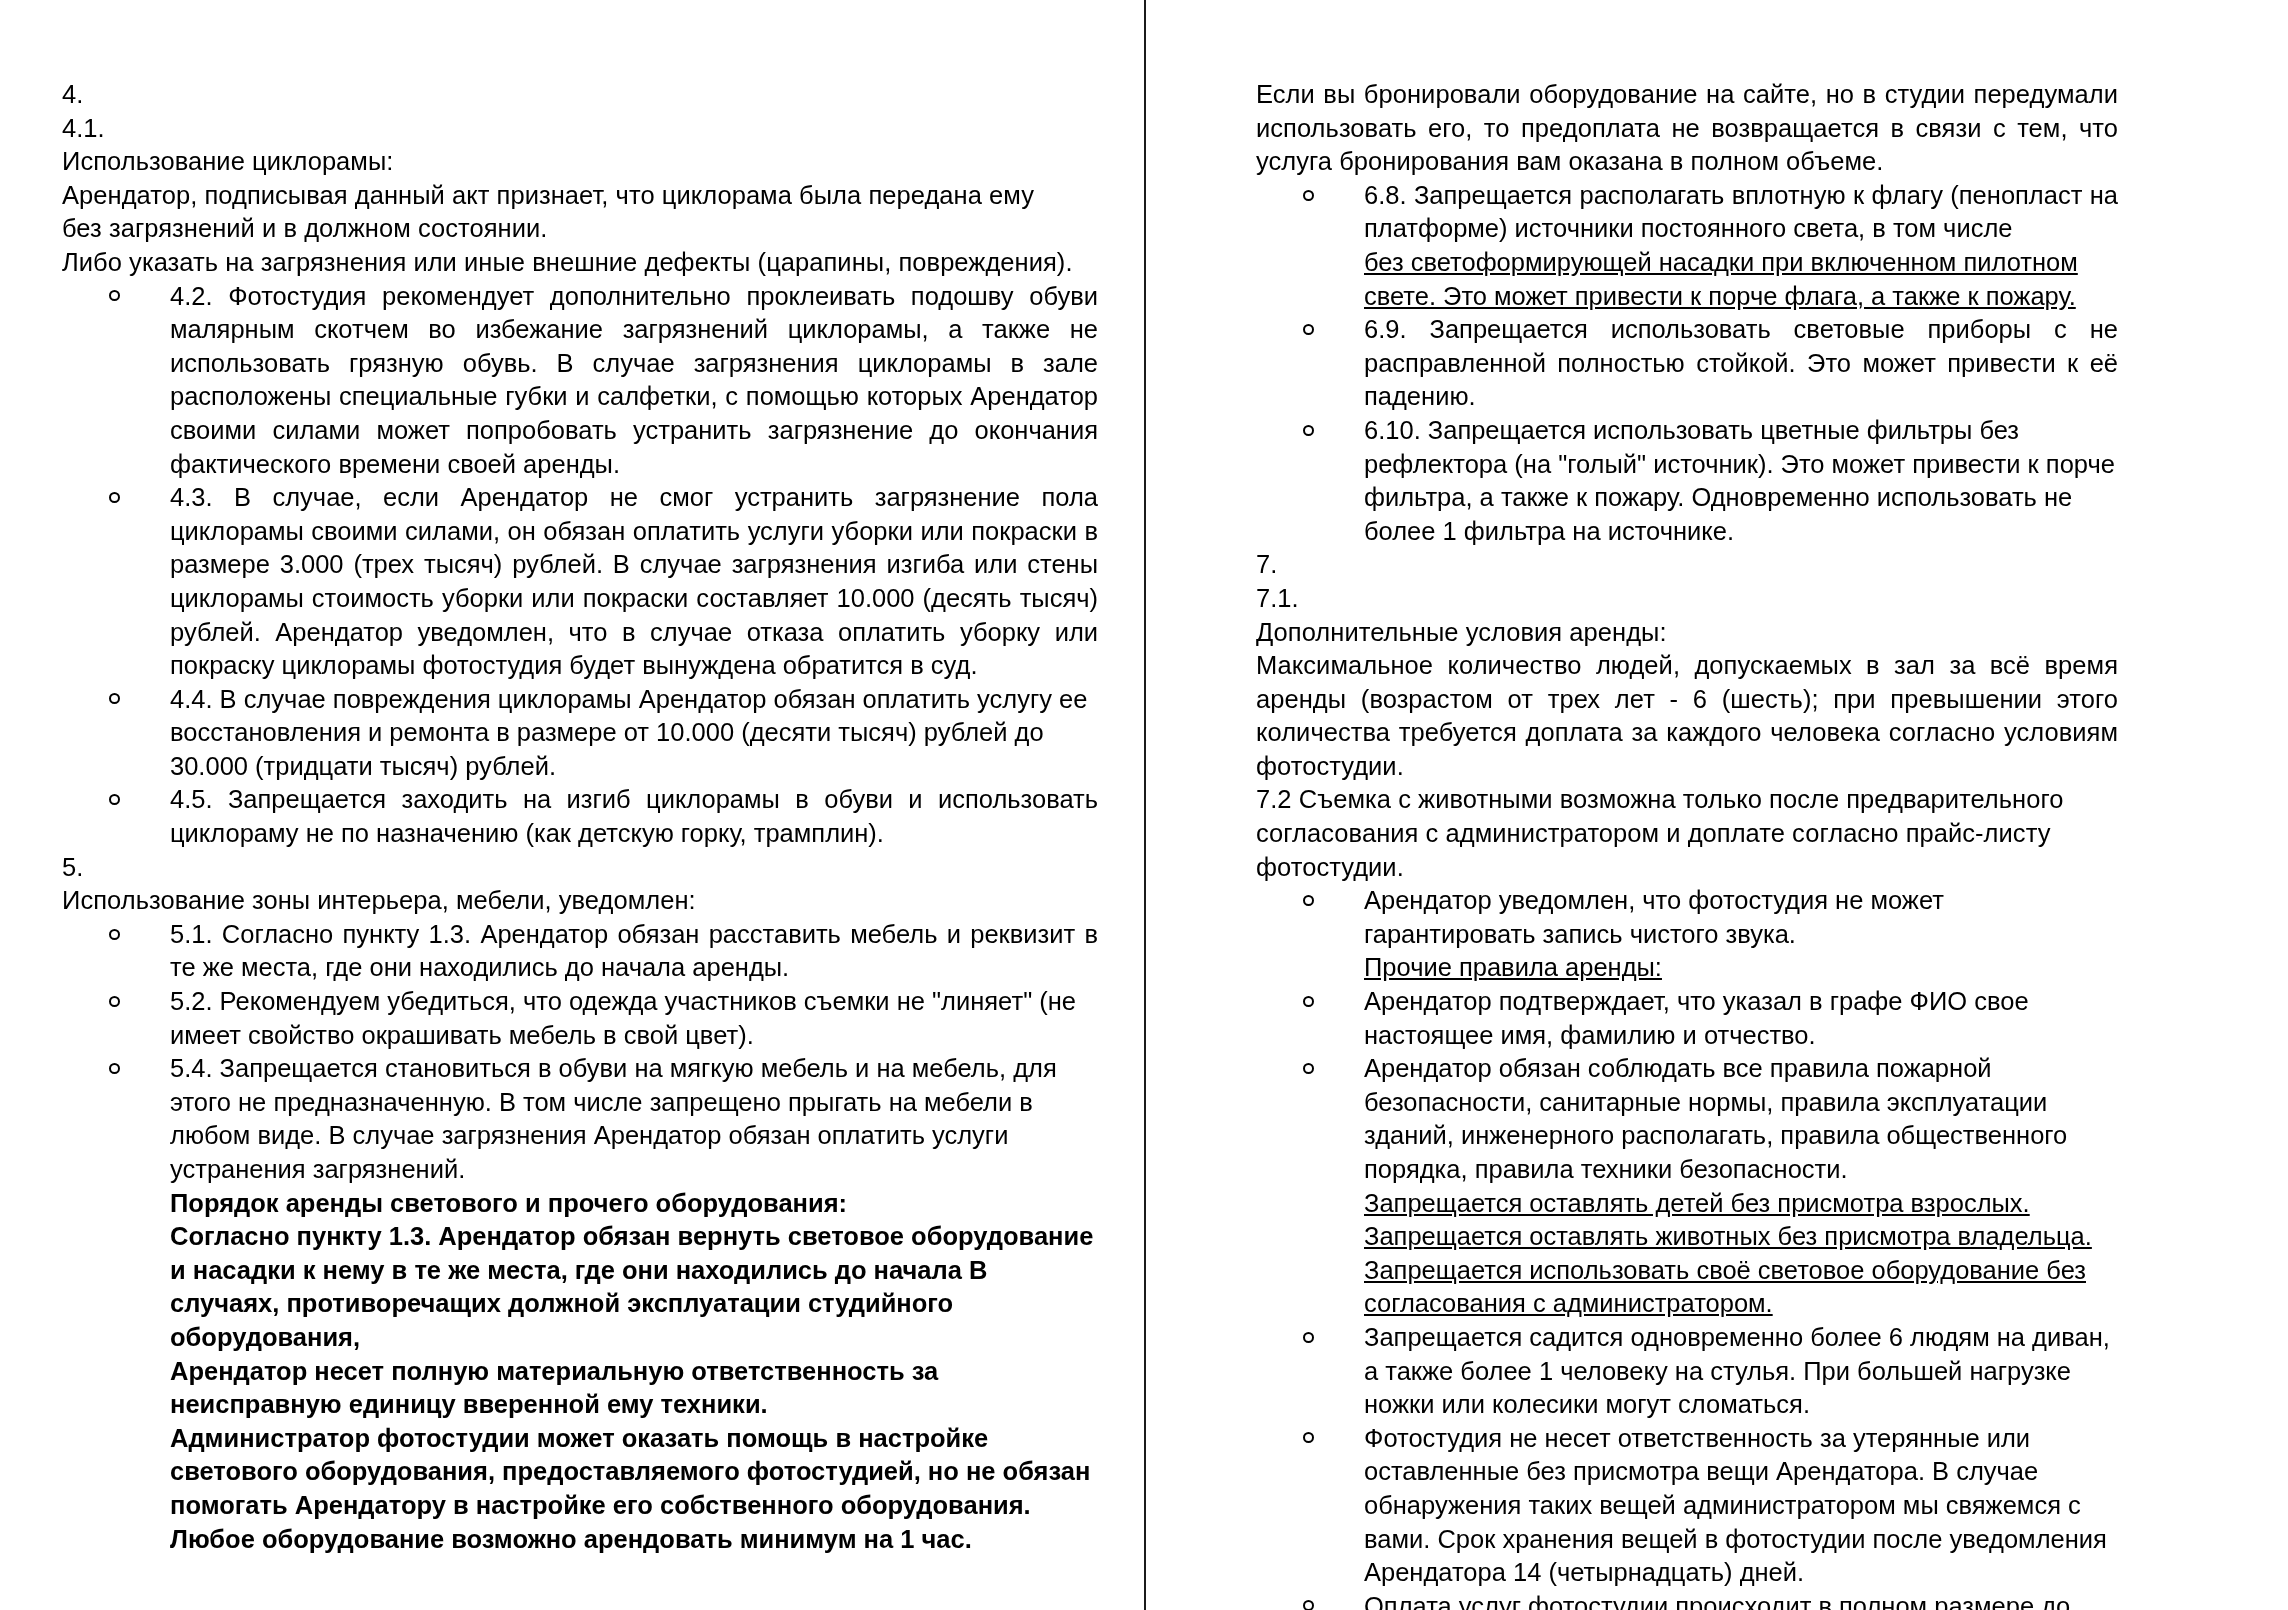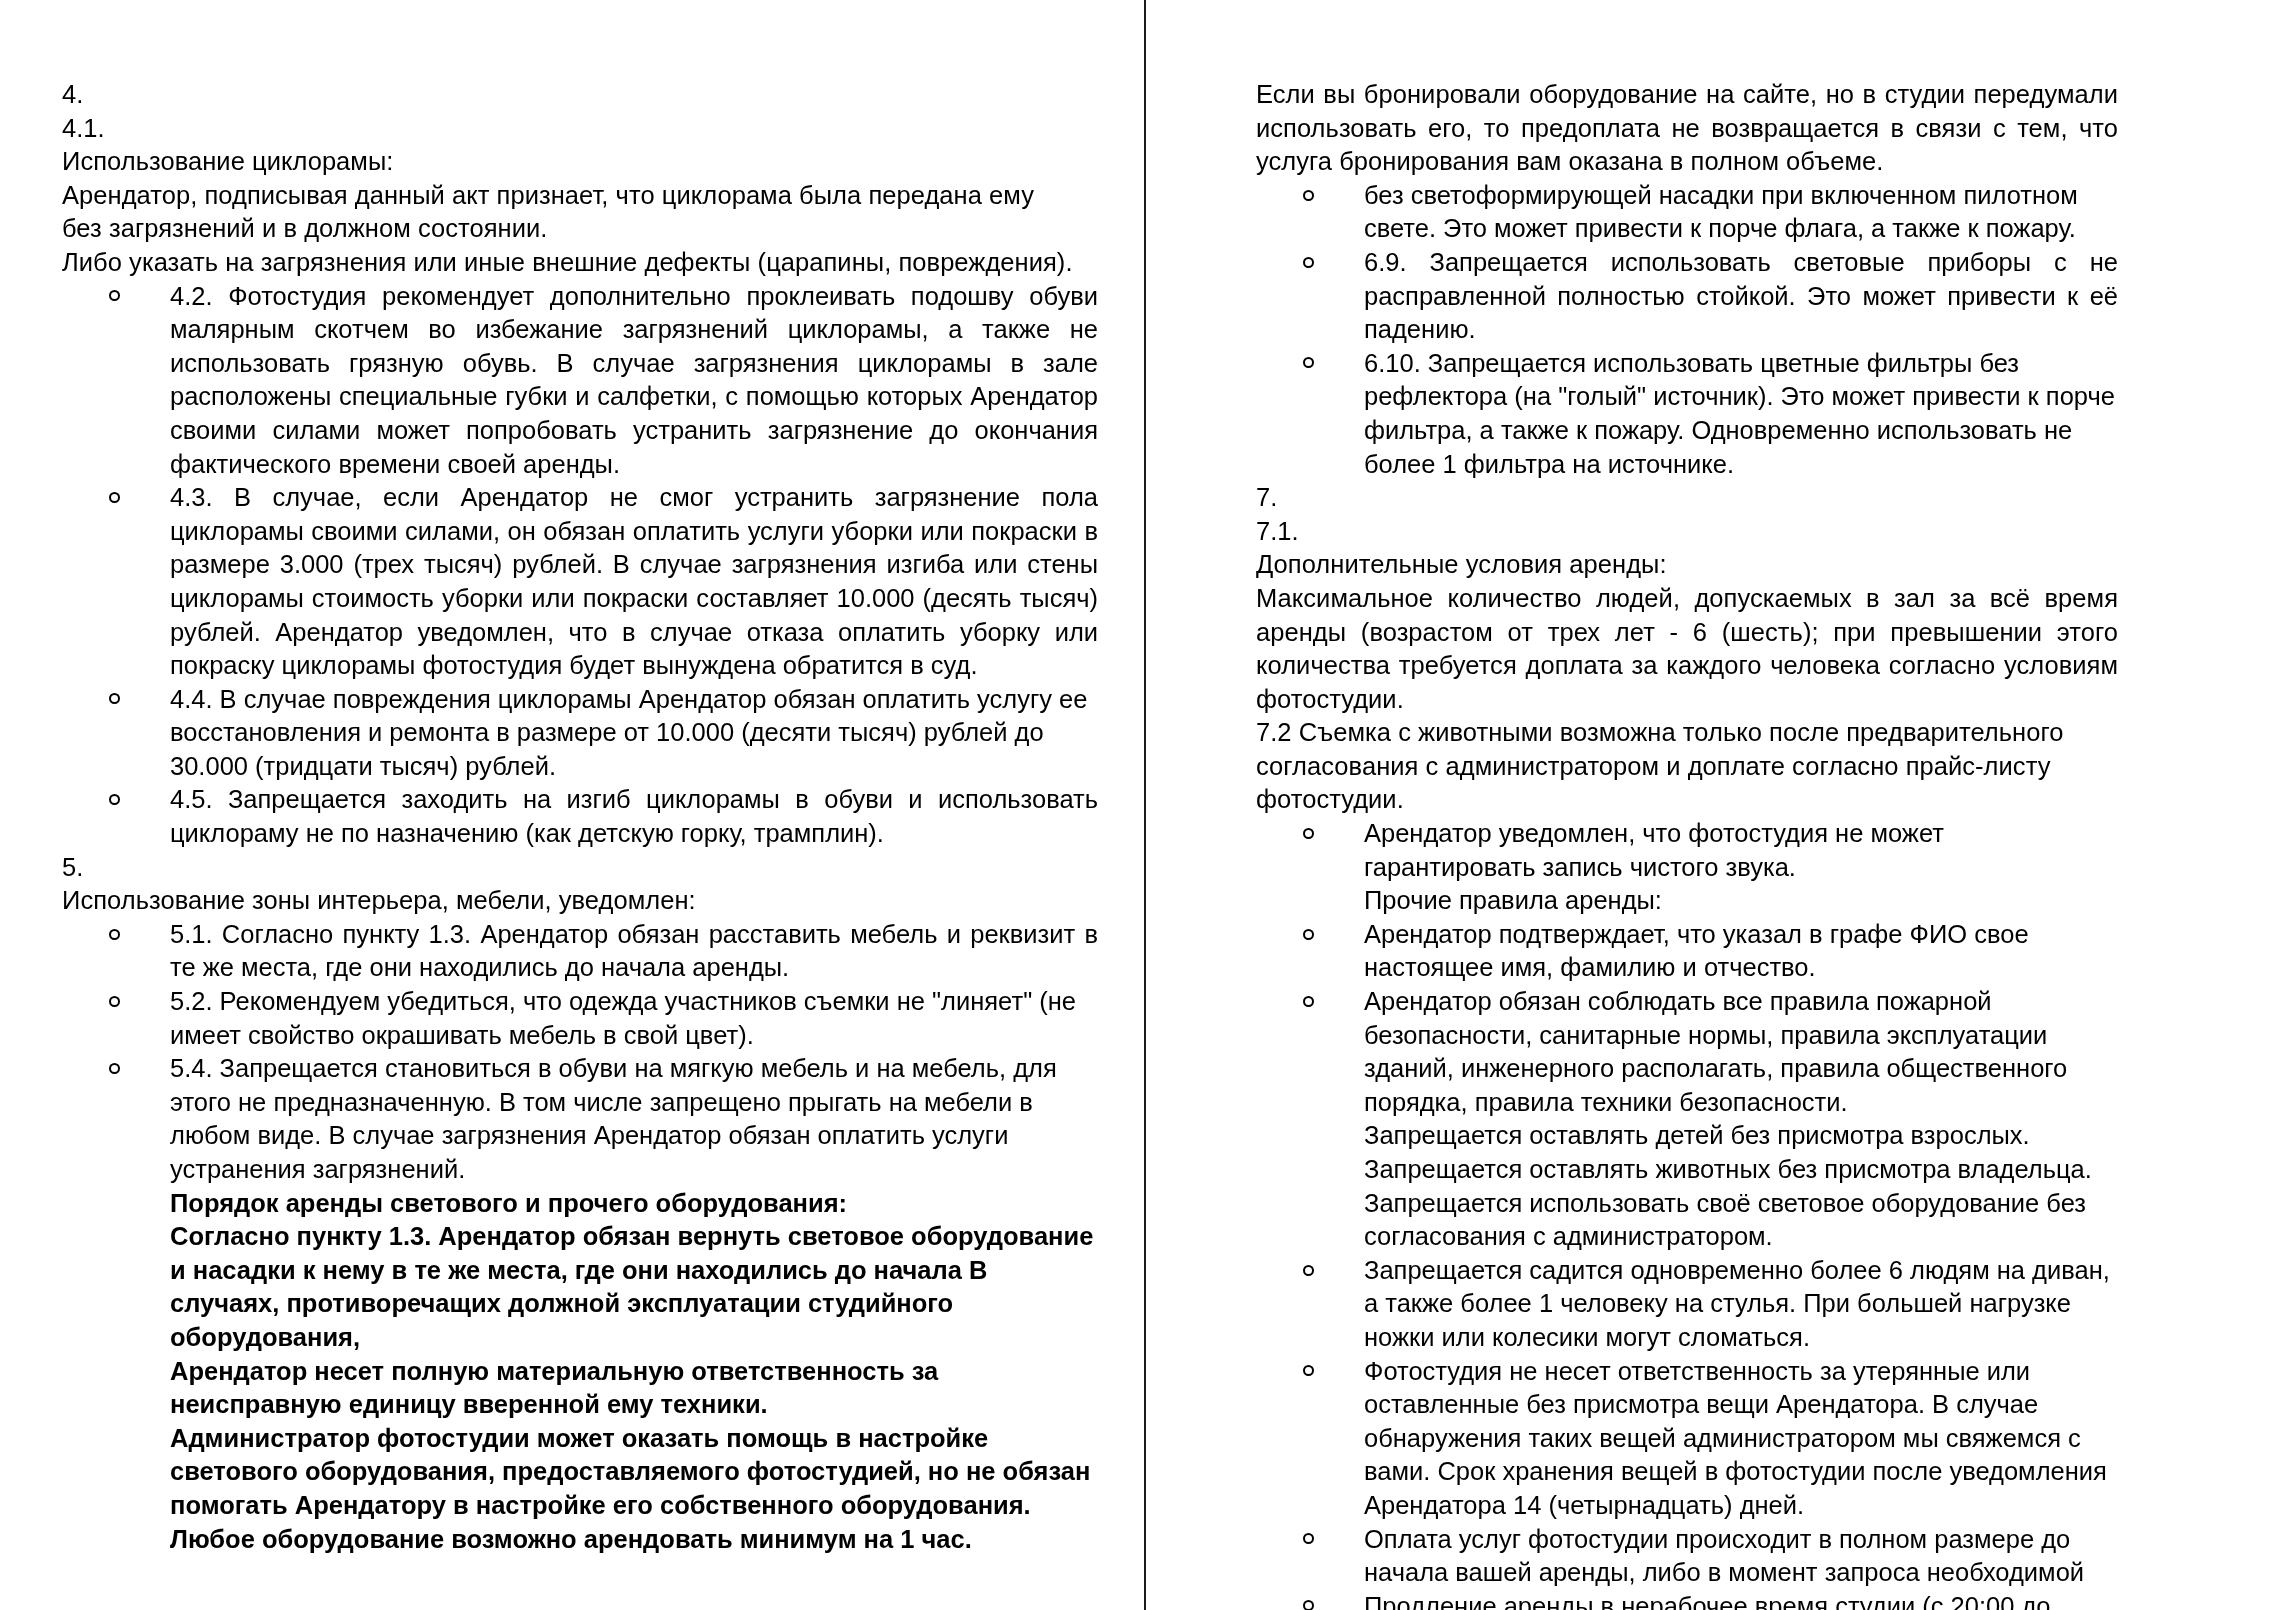--- a/index.html
+++ b/index.html
@@ -79,20 +79,21 @@
     line-height: 33.6px;
     font-size: 20px;
     text-align: center;
   }
   .li-cont {
     font-size: 25.5px;
     line-height: 33.6px;
     margin: 0;
     padding-left: 108px;
     text-align: left;
+    text-decoration: underline;
   }
   .sub {
     padding-left: 108px;
     font-size: 25.5px;
     line-height: 33.6px;
     margin: 0;
     text-align: left;
     font-weight: bold;
   }
   .hollow-circle {
@@ -131,21 +132,21 @@
       <p class="li left-align"><span class="bullet"><span class="hollow-circle"></span></span><span>5.4. Запрещается становиться в обуви на мягкую мебель и на мебель, для этого не предназначенную. В том числе запрещено прыгать на мебели в любом виде. В случае загрязнения Арендатор обязан оплатить услуги устранения загрязнений.</span></p>
       <p class="sub">Порядок аренды светового и прочего оборудования:</p>
       <p class="sub">Согласно пункту 1.3. Арендатор обязан вернуть световое оборудование и насадки к нему в те же места, где они находились до начала В случаях, противоречащих должной эксплуатации студийного оборудования,</p>
       <p class="sub">Арендатор несет полную материальную ответственность за неисправную единицу вверенной ему техники.</p>
       <p class="sub">Администратор фотостудии может оказать помощь в настройке светового оборудования, предоставляемого фотостудией, но не обязан помогать Арендатору в настройке его собственного оборудования.</p>
       <p class="sub">Любое оборудование возможно арендовать минимум на 1 час.</p>
     </div>
 
   <div class="column col-right" id="right-col">
       <p class="p">Если вы бронировали оборудование на сайте, но в студии передумали использовать его, то предоплата не возвращается в связи с тем, что услуга бронирования вам оказана в полном объеме.</p>
-      <p class="li"><span class="bullet"><span class="hollow-circle"></span></span></p>
+      <p class="li"><span class="bullet"><span class="hollow-circle"></span></span><span>6.8. Запрещается располагать вплотную к флагу (пенопласт на платформе) источники постоянного света, в том числе</span></p>
       <p class="li-cont">без светоформирующей насадки при включенном пилотном свете. Это может привести к порче флага, а также к пожару.</p>
       <p class="li"><span class="bullet"><span class="hollow-circle"></span></span><span>6.9. Запрещается использовать световые приборы с не расправленной полностью стойкой. Это может привести к её падению.</span></p>
       <p class="li left-align"><span class="bullet"><span class="hollow-circle"></span></span><span>6.10. Запрещается использовать цветные фильтры без рефлектора (на "голый" источник). Это может привести к порче фильтра, а также к пожару. Одновременно использовать не более 1 фильтра на источнике.</span></p>
       <p class="p">7.</p>
       <p class="p">7.1.</p>
       <p class="p">Дополнительные условия аренды:</p>
       <p class="p">Максимальное количество людей, допускаемых в зал за всё время аренды (возрастом от трех лет - 6 (шесть); при превышении этого количества требуется доплата за каждого человека согласно условиям фотостудии.</p>
       <p class="p left-align">7.2 Съемка с животными возможна только после предварительного согласования с администратором и доплате согласно прайс-листу фотостудии.</p>
       <p class="li left-align"><span class="bullet"><span class="hollow-circle"></span></span><span>Арендатор уведомлен, что фотостудия не может гарантировать запись чистого звука.</span></p>
       <p class="li-cont">Прочие правила аренды:</p>

